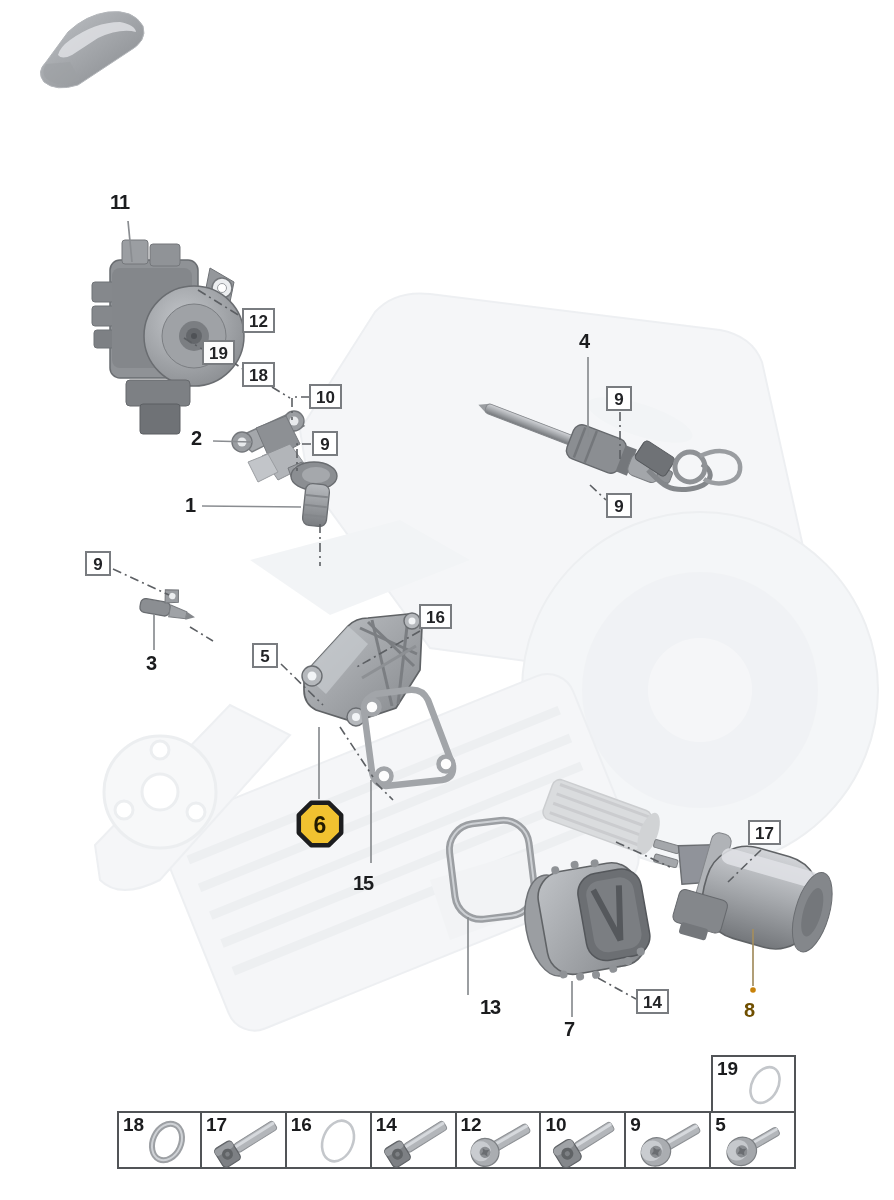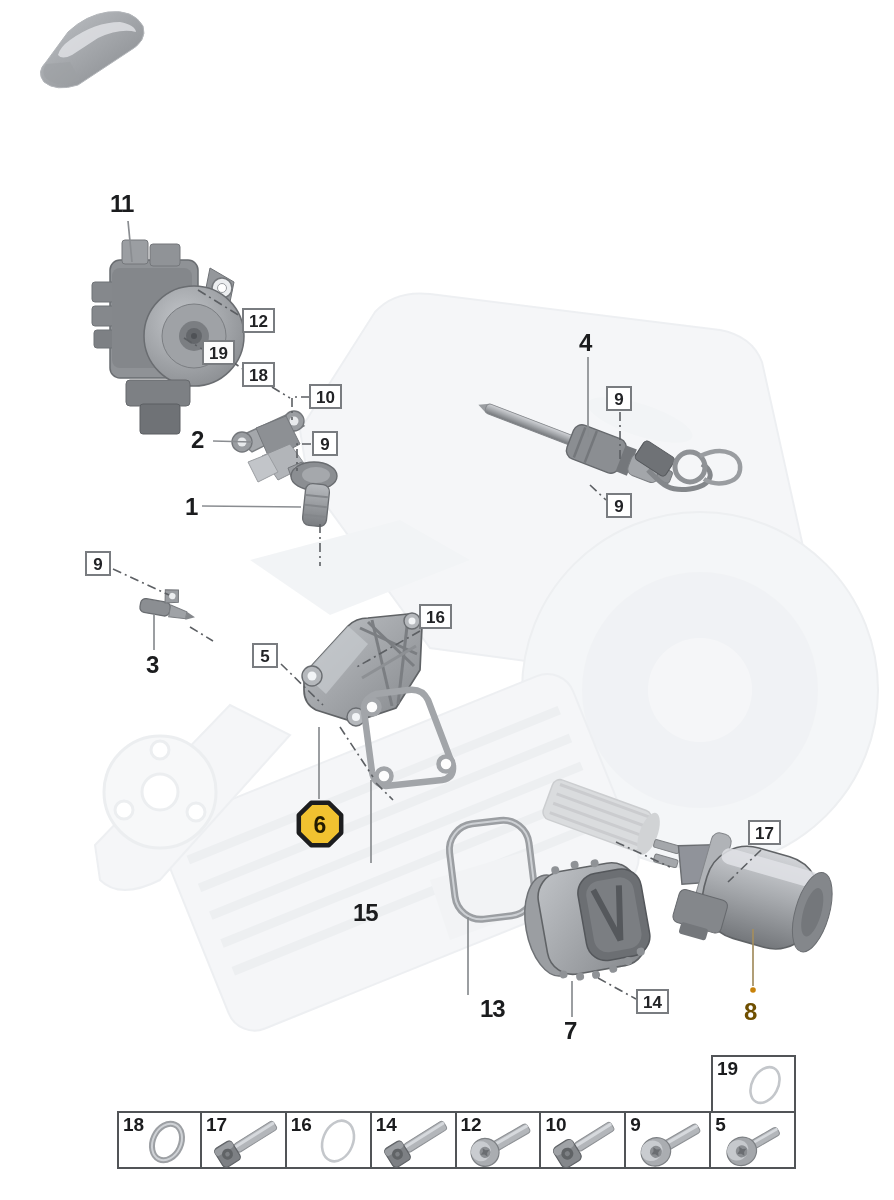--- a/index.html
+++ b/index.html
@@ -2,21 +2,21 @@
 <html><head>
 <meta charset="utf-8">
 <style>
   html,body{margin:0;padding:0;background:#ffffff;}
   #stage{
     position:relative;width:894px;height:1200px;background:#ffffff;
     font-family:"Liberation Sans","DejaVu Sans",sans-serif;overflow:hidden;
   }
   #artwork{position:absolute;left:0;top:0;width:894px;height:1200px;}
   .bold-callout{
-    position:absolute;font-weight:bold;font-size:24px;color:#1b1c1e;
+    position:absolute;font-weight:bold;font-size:20px;color:#1b1c1e;
     line-height:1;letter-spacing:-1px;z-index:4;
   }
   .bold-callout.accent{color:#6F4F00;}
   .box-callout{
     position:absolute;box-sizing:border-box;border:2px solid #797c80;background:rgba(255,255,255,.96);
     font-weight:bold;font-size:17px;color:#222326;text-align:center;
     padding:1px 0 0 0;height:25px;line-height:21px;z-index:4;
   }
   .badge-num{
     position:absolute;width:44px;height:30px;text-align:center;font-weight:bold;
@@ -271,21 +271,21 @@
   </g>
 
   <polygon points="341.2,832.8 328.8,845.2 311.2,845.2 298.8,832.8 298.8,815.2 311.2,802.8 328.8,802.8 341.2,815.2" fill="#F1C230" stroke="#1c1d1f" stroke-width="4.5" stroke-linejoin="round"></polygon>
 </svg>
 
 <div class="bold-callout" style="left:110px;top:192px;">11</div>
 <div class="bold-callout" style="left:191px;top:428px;">2</div>
 <div class="bold-callout" style="left:185px;top:495px;">1</div>
 <div class="bold-callout" style="left:579px;top:331px;">4</div>
 <div class="bold-callout" style="left:146px;top:653px;">3</div>
-<div class="bold-callout" style="left:353px;top:873px;margin-top:28px;">15</div>
+<div class="bold-callout" style="left:353px;top:873px;">15</div>
 <div class="bold-callout" style="left:451px;top:997px;margin-left:29px;">13</div>
 <div class="bold-callout" style="left:564px;top:1019px;">7</div>
 <div class="bold-callout accent" style="left:744px;top:1000px;">8</div>
 
 <div class="badge-num" style="left:298px;top:810px;">6</div>
 
 <div class="box-callout" style="left:242px;top:308px;width:33px;">12</div>
 <div class="box-callout" style="left:202px;top:340px;width:33px;">19</div>
 <div class="box-callout" style="left:242px;top:362px;width:33px;">18</div>
 <div class="box-callout" style="left:309px;top:384px;width:33px;">10</div>

